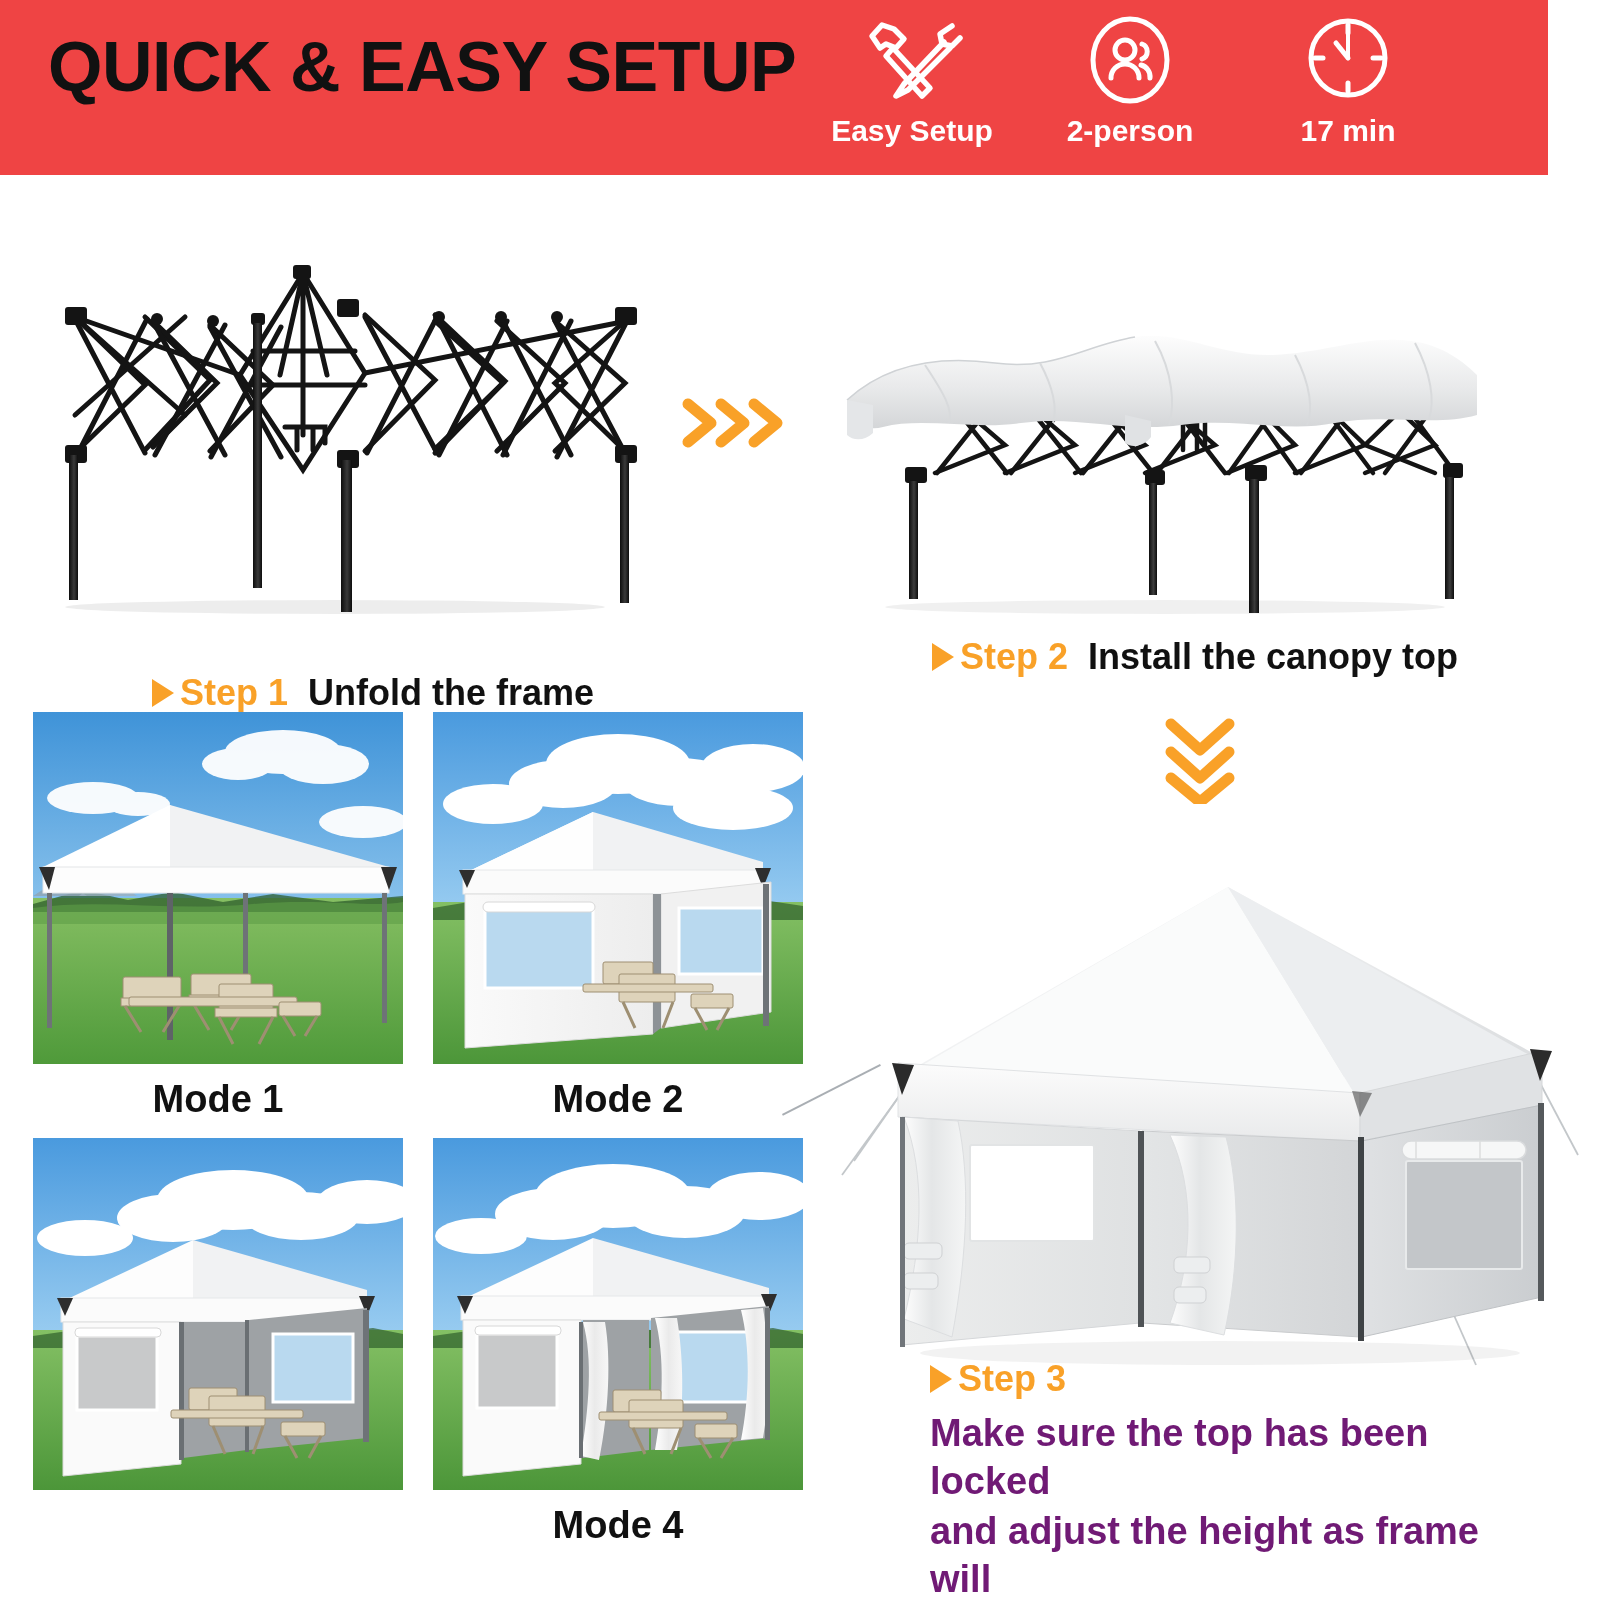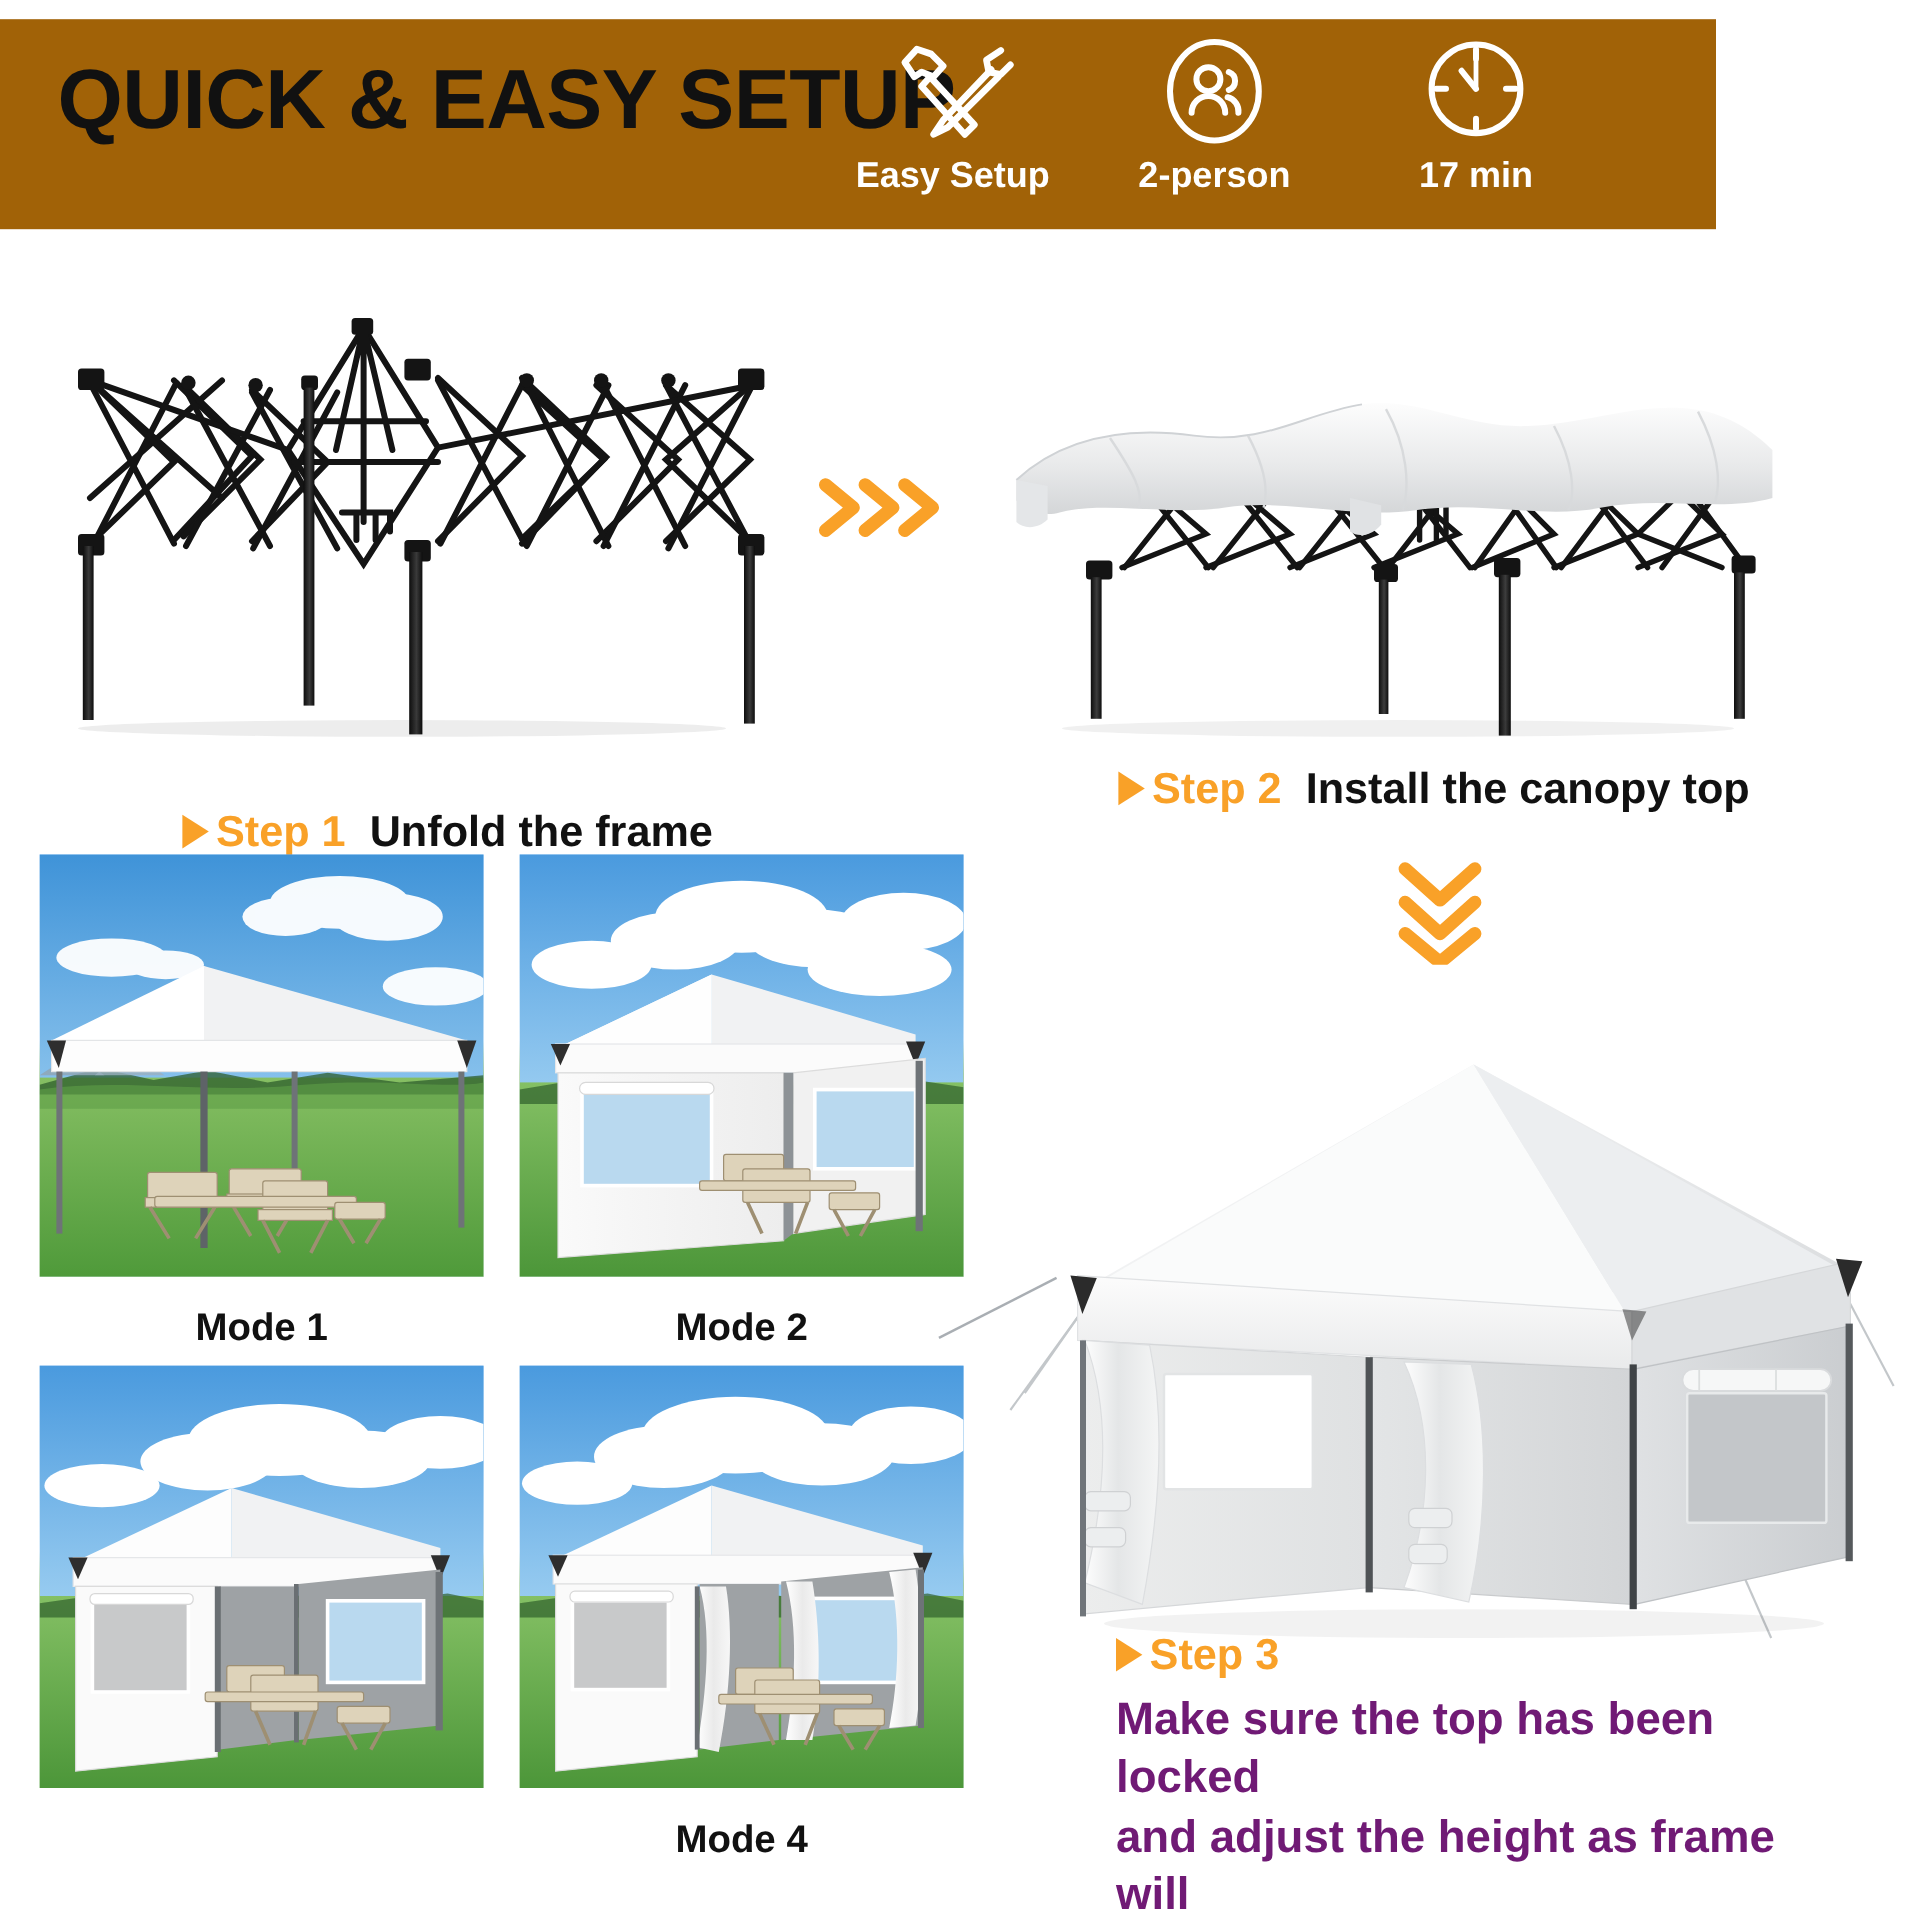--- a/index.html
+++ b/index.html
@@ -6,22 +6,22 @@
   body{
     width:1600px;height:1600px;
     background:#ffffff;
     font-family:"Liberation Sans", sans-serif;
     overflow:hidden;
     position:relative;
   }
 
   
   .banner{
-    position:absolute;left:0;top:16px;width:1430px;height:175px;
-    background:#a16207;
+    position:absolute;left:0;top:0;width:1548px;height:175px;
+    background:#ef4444;
     display:flex;align-items:center;
   }
   .banner-title{
     position:absolute;left:48px;top:32px;
     font-size:70px;font-weight:bold;color:#111111;
     letter-spacing:-0.5px;line-height:1;
     white-space:nowrap;
   }
   .feature-row{
     position:absolute;right:110px;top:10px;
@@ -52,22 +52,22 @@
   .chev-right{position:absolute;display:flex;gap:2px;}
   .chev-down{position:absolute;display:flex;flex-direction:column;gap:0px;}
 
   
   .mode-card{position:absolute;}
   .mode-photo{
     position:relative;width:370px;height:352px;overflow:hidden;
     background:linear-gradient(#5fa8e8 0%, #86c2f0 26%, #b9dcf7 44%, #6fae55 52%, #63a94b 100%);
   }
   .mode-caption{
-    width:370px;text-align:center;font-size:32px;font-weight:bold;color:#111;
-    margin-top:24px;
+    width:370px;text-align:center;font-size:38px;font-weight:bold;color:#111;
+    margin-top:14px;
   }
 
   
   .big-tent{position:absolute;left:840px;top:845px;width:740px;height:530px;}
 
   .connector{
     position:absolute;height:2px;background:#9aa0a6;transform-origin:0 0;opacity:.85;
   }
 
   

